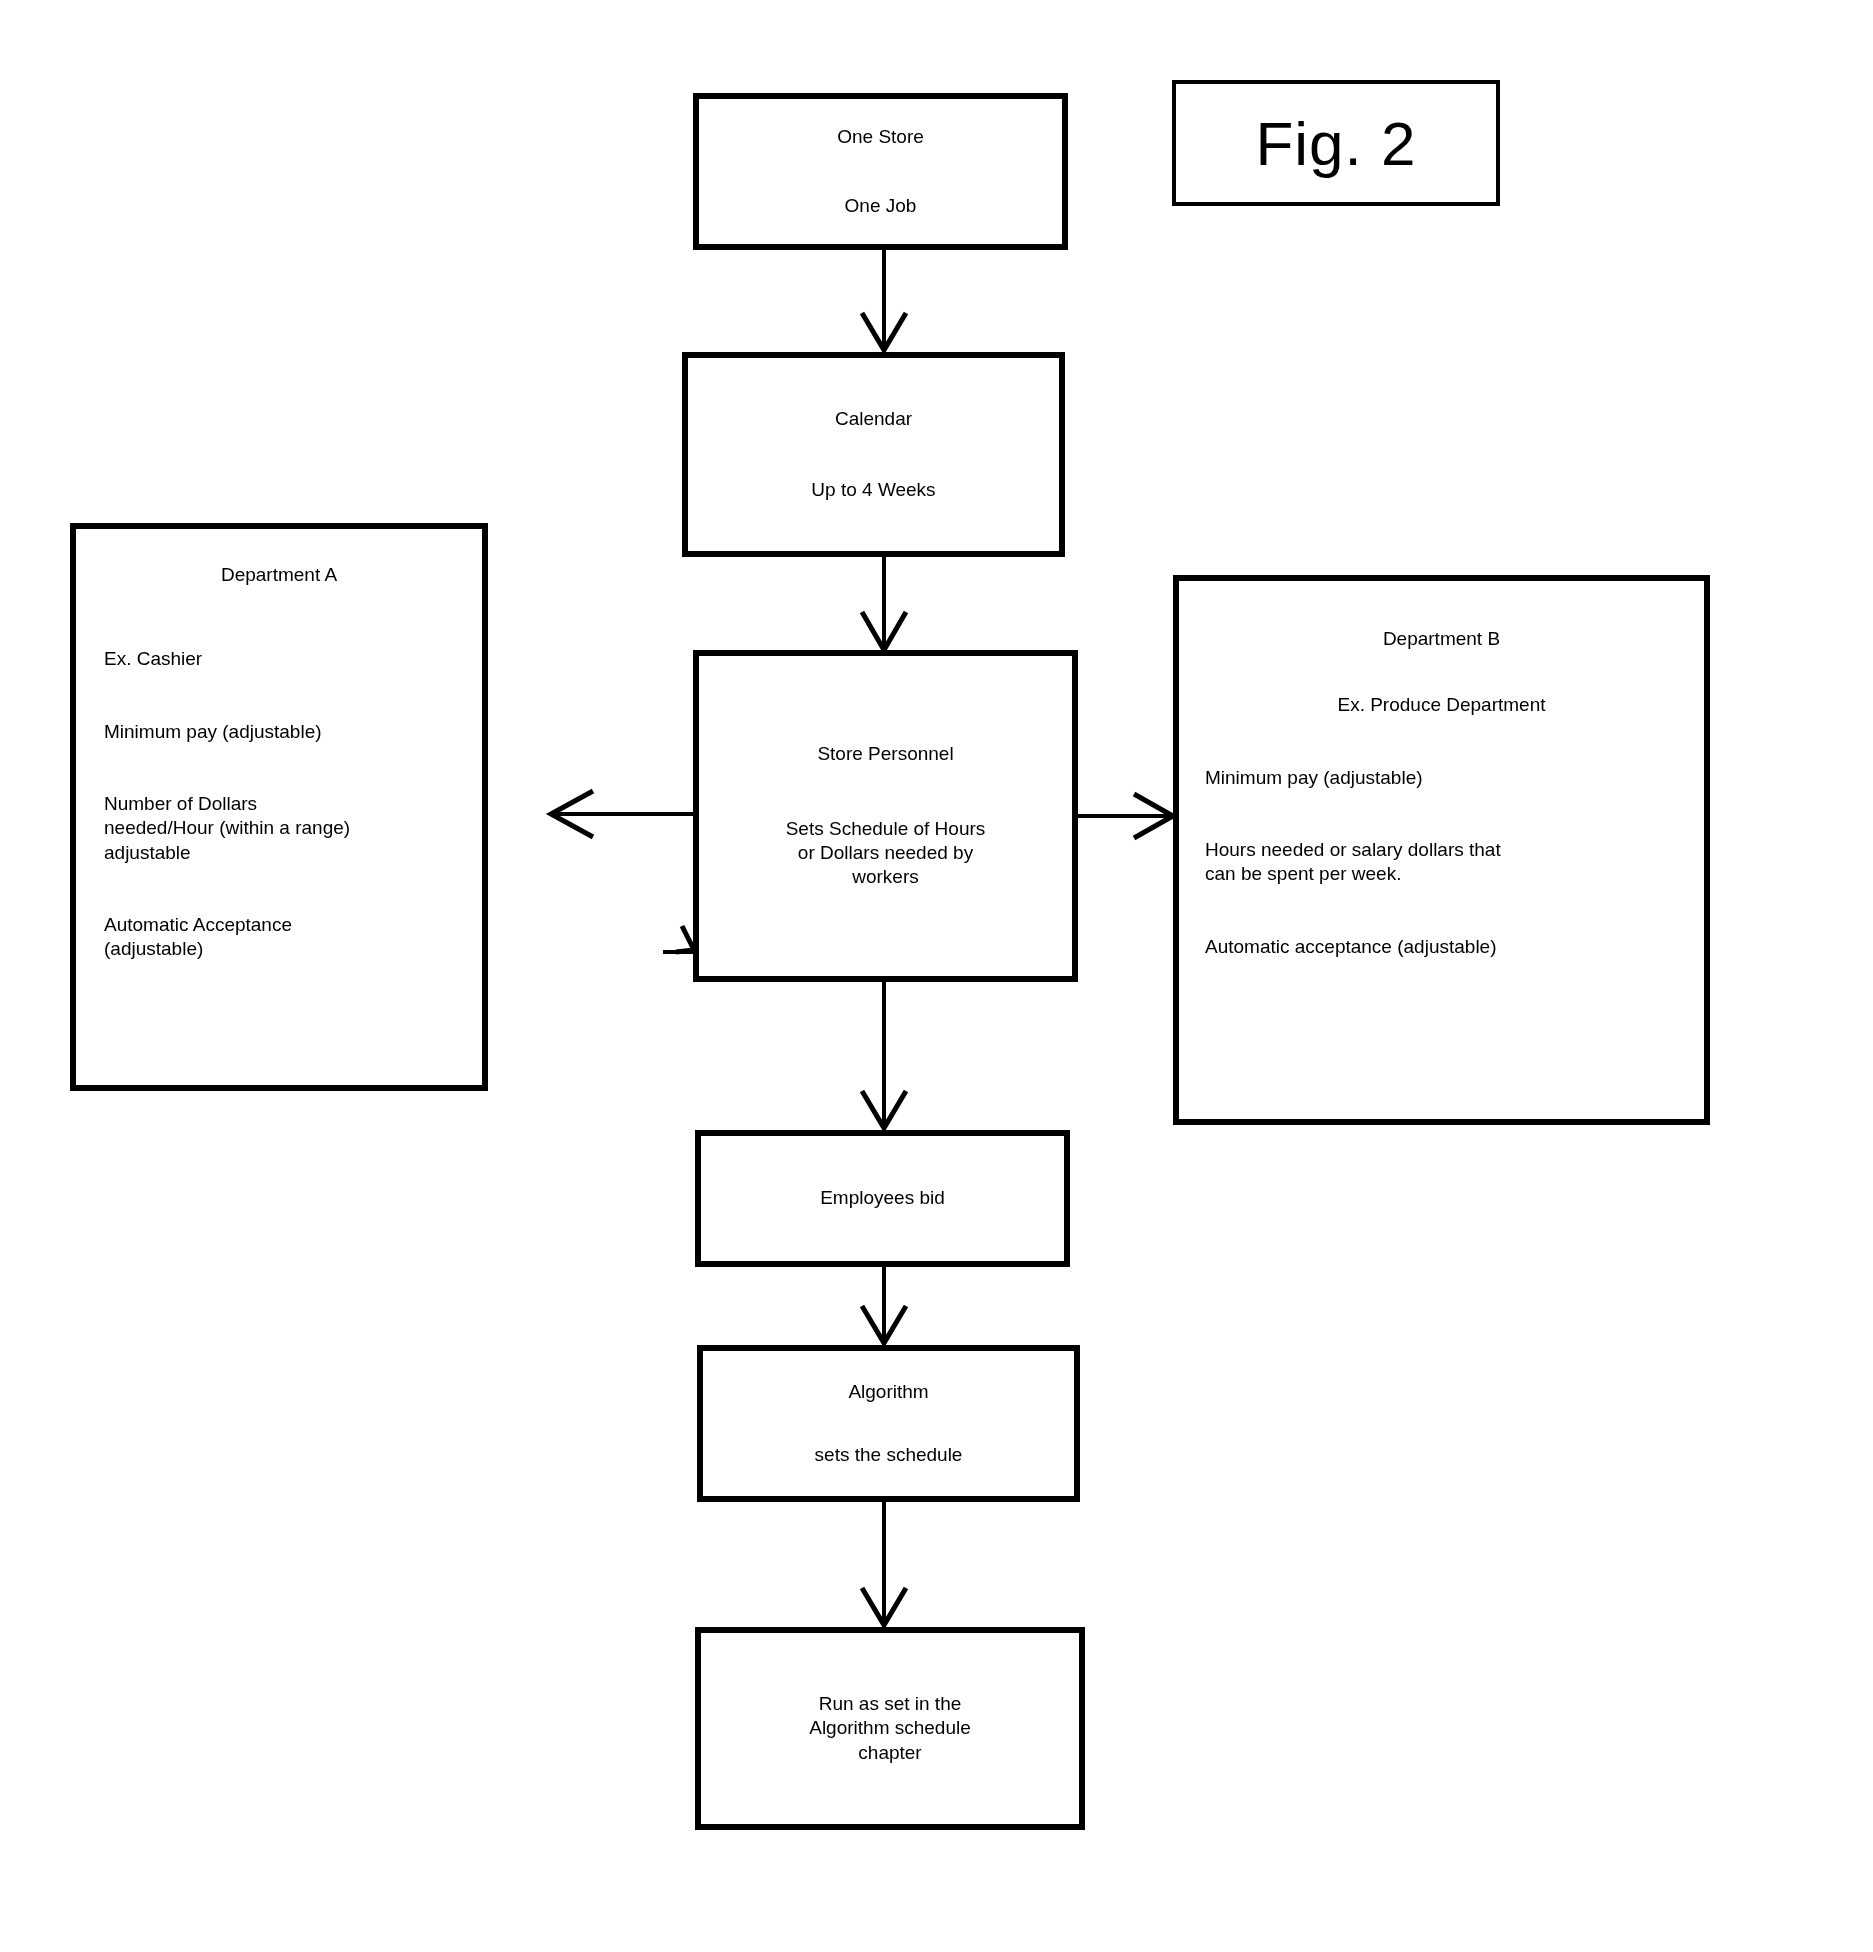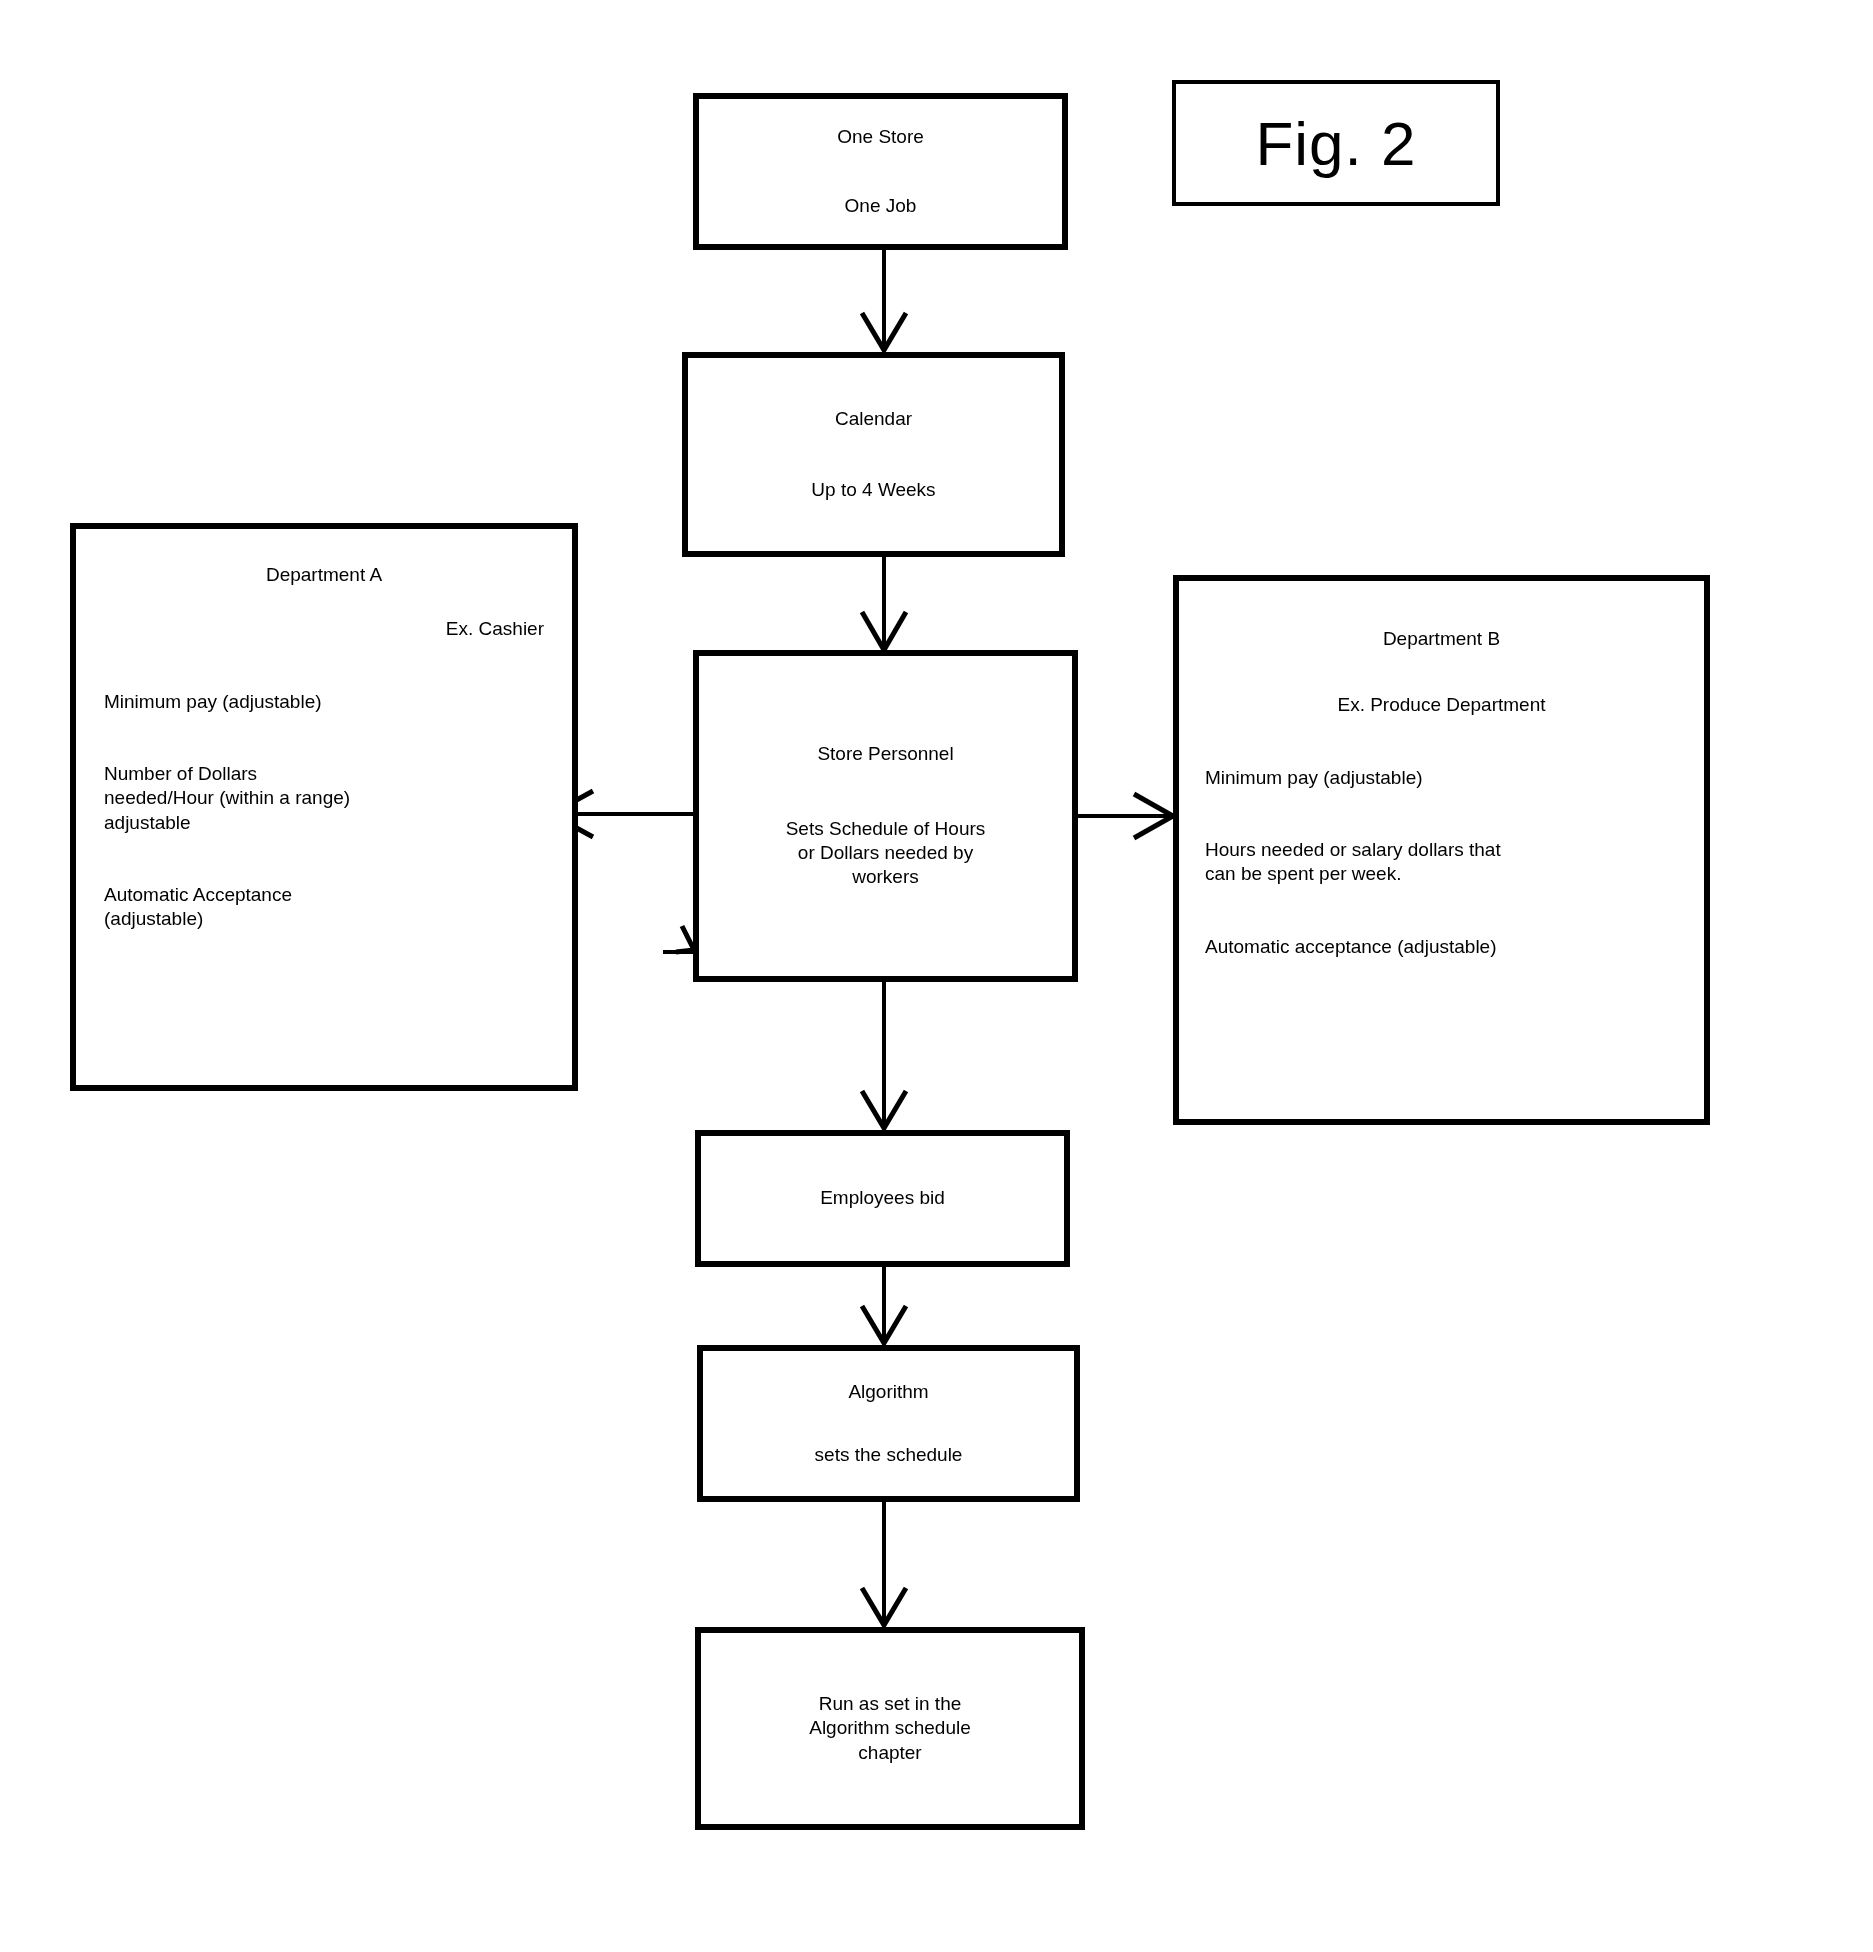--- a/index.html
+++ b/index.html
@@ -130,23 +130,23 @@
   <div class="node" style="left:693px; top:93px; width:375px; height:157px; padding:14px 18px;">
     <span class="line">One Store</span>
     <span class="line" style="margin-top:44px;">One Job</span>
   </div>
 
   <div class="node" style="left:682px; top:352px; width:383px; height:205px; padding:14px 18px;">
     <span class="line">Calendar</span>
     <span class="line" style="margin-top:46px;">Up to 4 Weeks</span>
   </div>
 
-  <div class="node left-align" style="left:70px; top:523px; width:508px; height:568px; padding:26px 28px; justify-content:flex-start;">
+  <div class="node left-align" style="left:70px; top:523px; width:418px; height:568px; padding:26px 28px; justify-content:flex-start;">
     <span class="line" style="text-align:center; margin-top:8px;">Department A</span>
-    <span class="line" style="text-align:right; margin-top:30px;">Ex. Cashier</span>
+    <span class="line" style="text-align:left; margin-top:60px;">Ex. Cashier</span>
     <span class="line" style="margin-top:48px;">Minimum pay (adjustable)</span>
     <span class="line tight" style="margin-top:48px;">Number of Dollars</span>
     <span class="line tight">needed/Hour (within a range)</span>
     <span class="line tight">adjustable</span>
     <span class="line tight" style="margin-top:48px;">Automatic Acceptance</span>
     <span class="line tight">(adjustable)</span>
   </div>
 
   <div class="node" style="left:693px; top:650px; width:385px; height:332px; padding:20px 18px;">
     <span class="line">Store Personnel</span>

